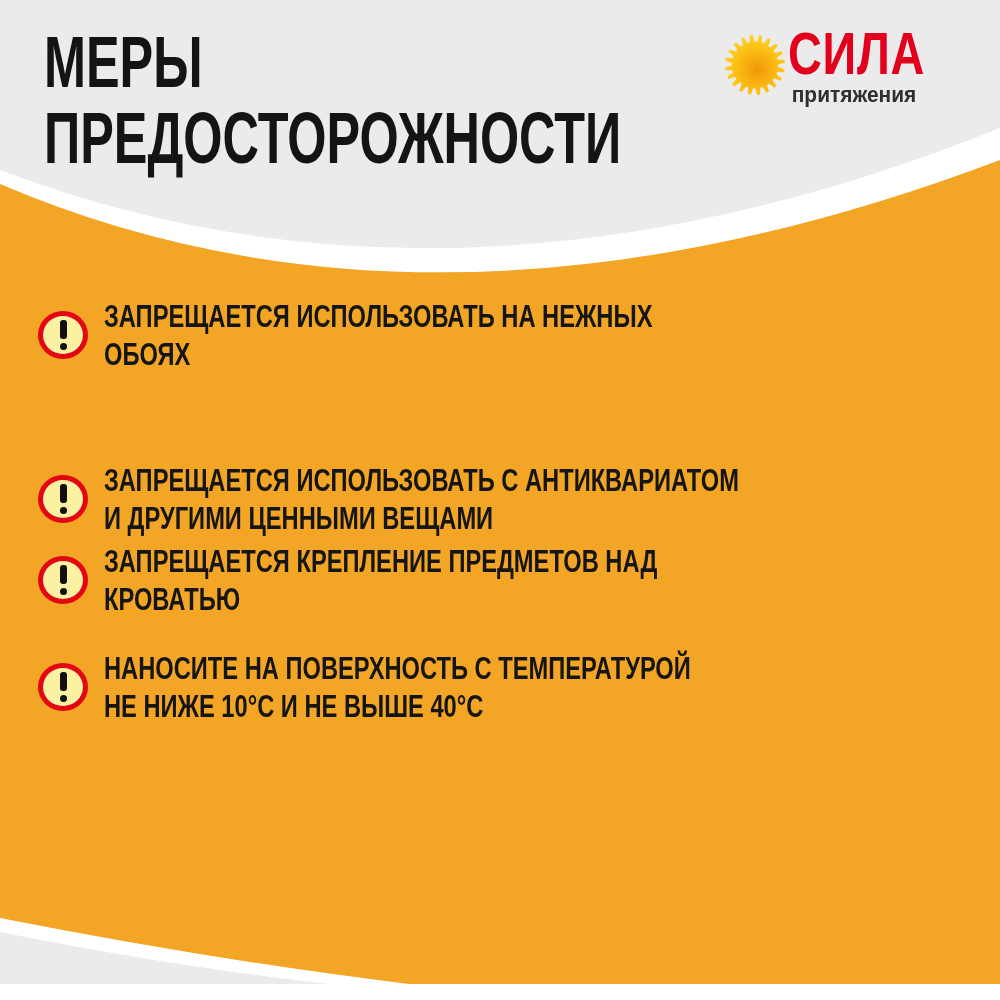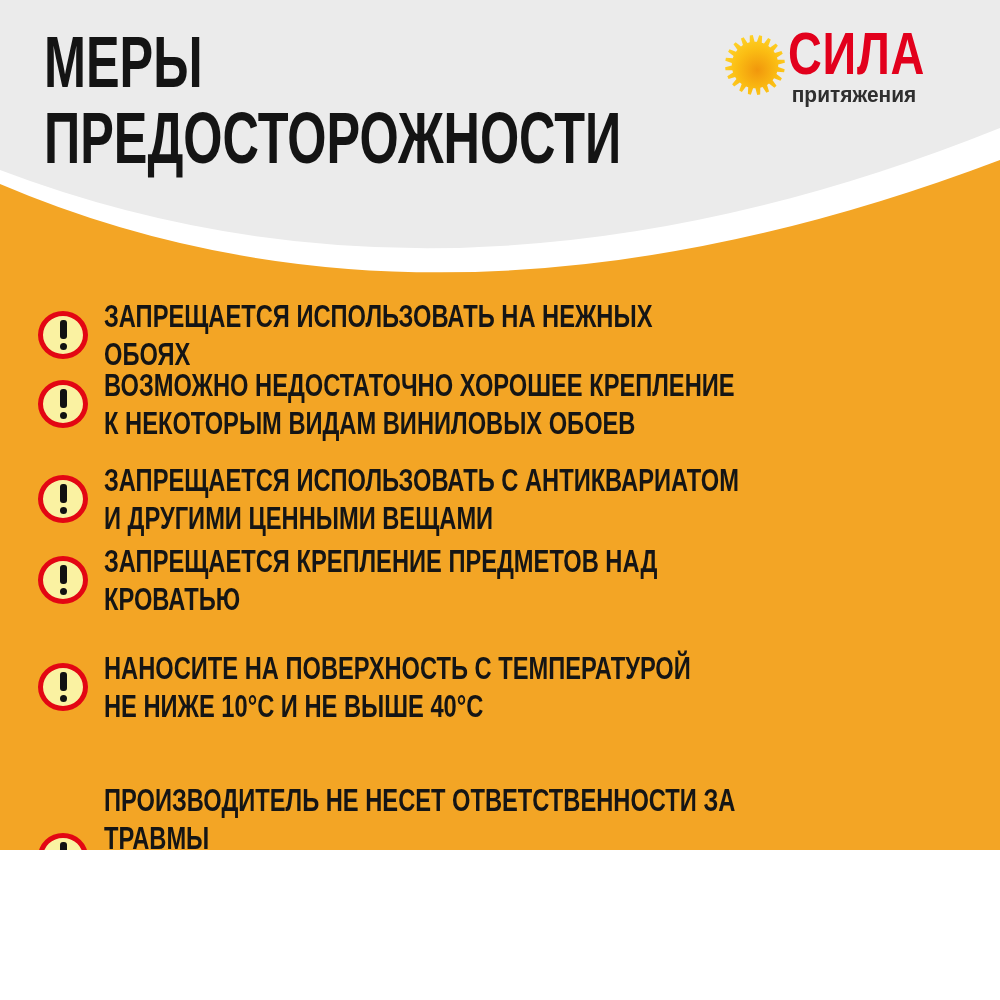--- a/index.html
+++ b/index.html
@@ -1,18 +1,18 @@
 <!DOCTYPE html>
 <html><head>
 <meta charset="utf-8">
 <style>
   html,body{margin:0;padding:0;}
   body{font-family:"Liberation Sans",sans-serif;}
   .canvas{
-    position:relative;width:1000px;height:850px;overflow:hidden;
+    position:relative;width:1000px;height:984px;overflow:hidden;
     background:#F3A525;
   }
   svg.bg{position:absolute;left:0;top:0;width:1000px;height:1000px;z-index:0;display:block;}
   .content{position:absolute;left:0;top:0;width:1000px;height:1000px;z-index:1;}
 
   
   .title{
     position:absolute;left:44px;top:24px;margin:0;
     font-size:72px;line-height:76px;font-weight:bold;color:#141414;
     letter-spacing:0px;white-space:pre-line;
@@ -88,28 +88,20 @@
     </div>
 
     <div class="row h1" style="top:316px;">
       <div class="warn-icon">
         <div class="warn-bar"></div>
         <div class="warn-dot"></div>
       </div>
       <div class="warn-text">ЗАПРЕЩАЕТСЯ ИСПОЛЬЗОВАТЬ НА НЕЖНЫХ ОБОЯХ</div>
     </div>
 
-    <div class="row h2" style="top:366px;">
-      <div class="warn-icon">
-        <div class="warn-bar"></div>
-        <div class="warn-dot"></div>
-      </div>
-      <div class="warn-text">ВОЗМОЖНО НЕДОСТАТОЧНО ХОРОШЕЕ КРЕПЛЕНИЕ
-К НЕКОТОРЫМ ВИДАМ ВИНИЛОВЫХ ОБОЕВ</div>
-    </div>
 
     <div class="row h2" style="top:461px;">
       <div class="warn-icon">
         <div class="warn-bar"></div>
         <div class="warn-dot"></div>
       </div>
       <div class="warn-text">ЗАПРЕЩАЕТСЯ ИСПОЛЬЗОВАТЬ С АНТИКВАРИАТОМ
 И ДРУГИМИ ЦЕННЫМИ ВЕЩАМИ</div>
     </div>
 
@@ -124,23 +116,15 @@
     <div class="row h2" style="top:621px;margin-top:28px;">
       <div class="warn-icon">
         <div class="warn-bar"></div>
         <div class="warn-dot"></div>
       </div>
       <div class="warn-text">НАНОСИТЕ НА ПОВЕРХНОСТЬ С ТЕМПЕРАТУРОЙ
 НЕ НИЖЕ 10°C И НЕ ВЫШЕ 40°C</div>
     </div>
 
 
-    <div class="row h2" style="top:819px;">
-      <div class="warn-icon">
-        <div class="warn-bar"></div>
-        <div class="warn-dot"></div>
-      </div>
-      <div class="warn-text">ПРОИЗВОДИТЕЛЬ НЕ НЕСЕТ ОТВЕТСТВЕННОСТИ ЗА ТРАВМЫ
-И ПОТЕРИ, ПРОИЗОШЕДШИЕ ПРИ ИСПОЛЬЗОВАНИИ ПРОДУКТА</div>
-    </div>
 
   </div>
 </div>
 
 </body></html>

